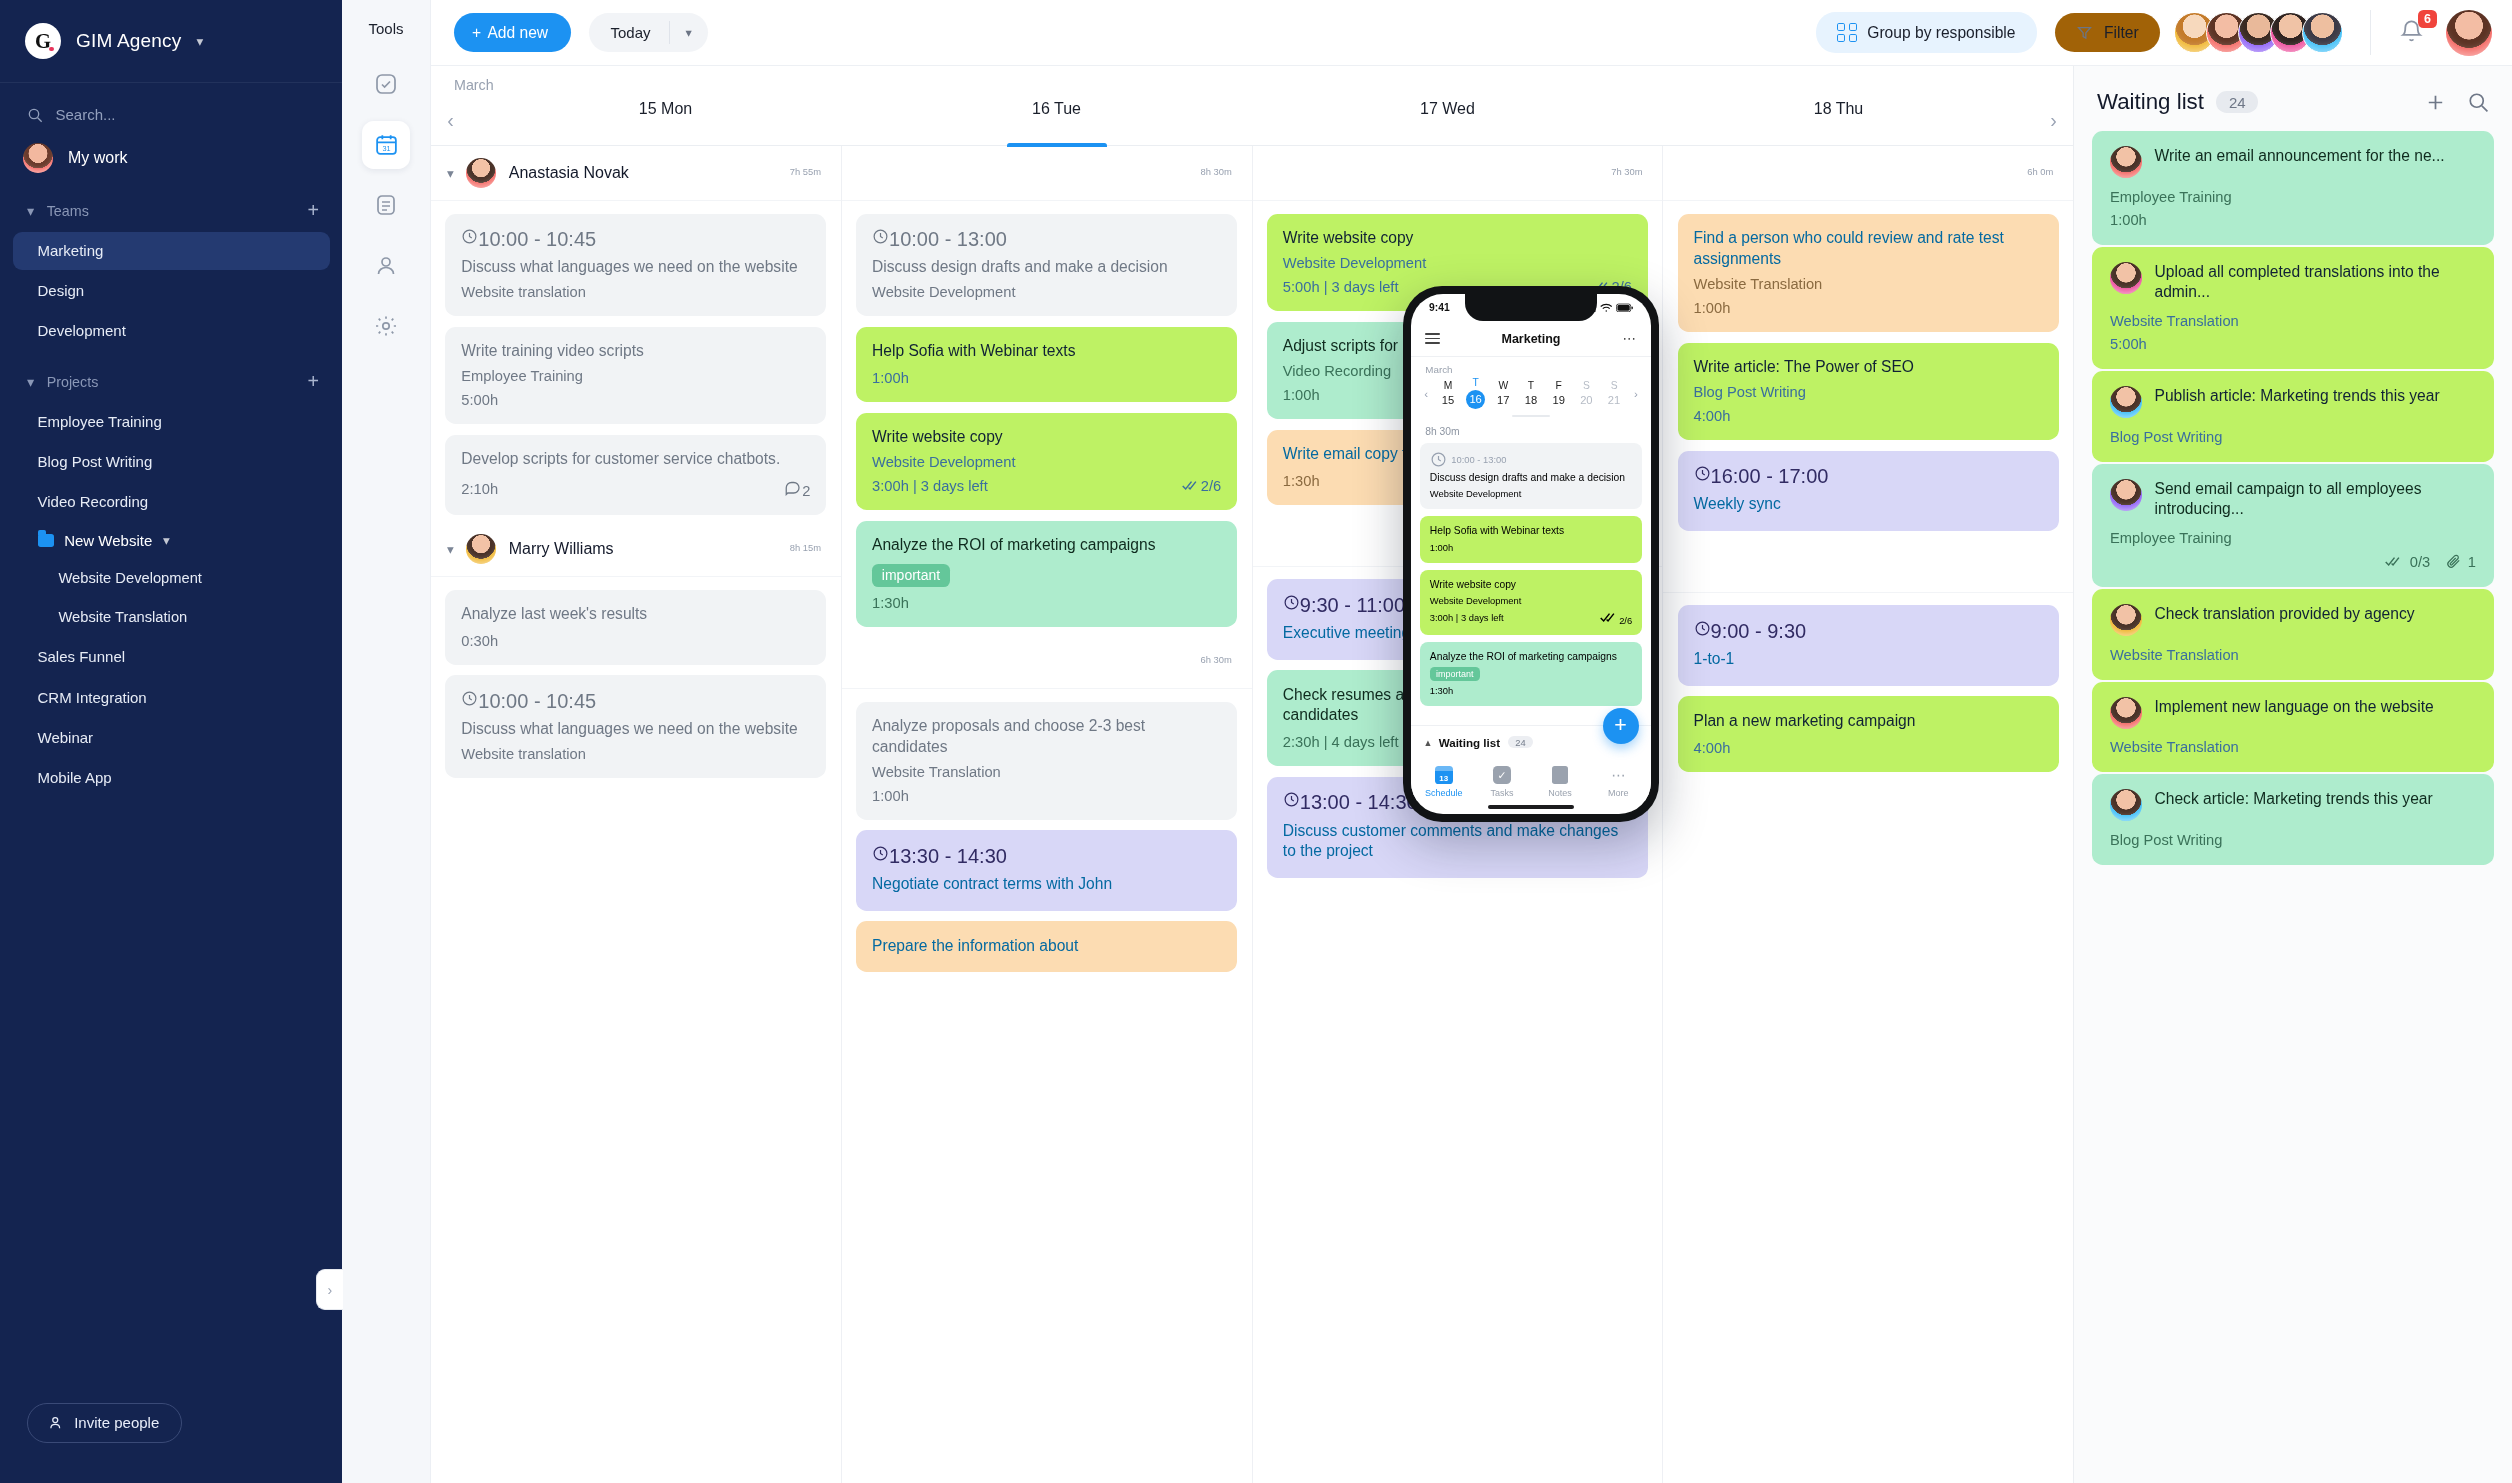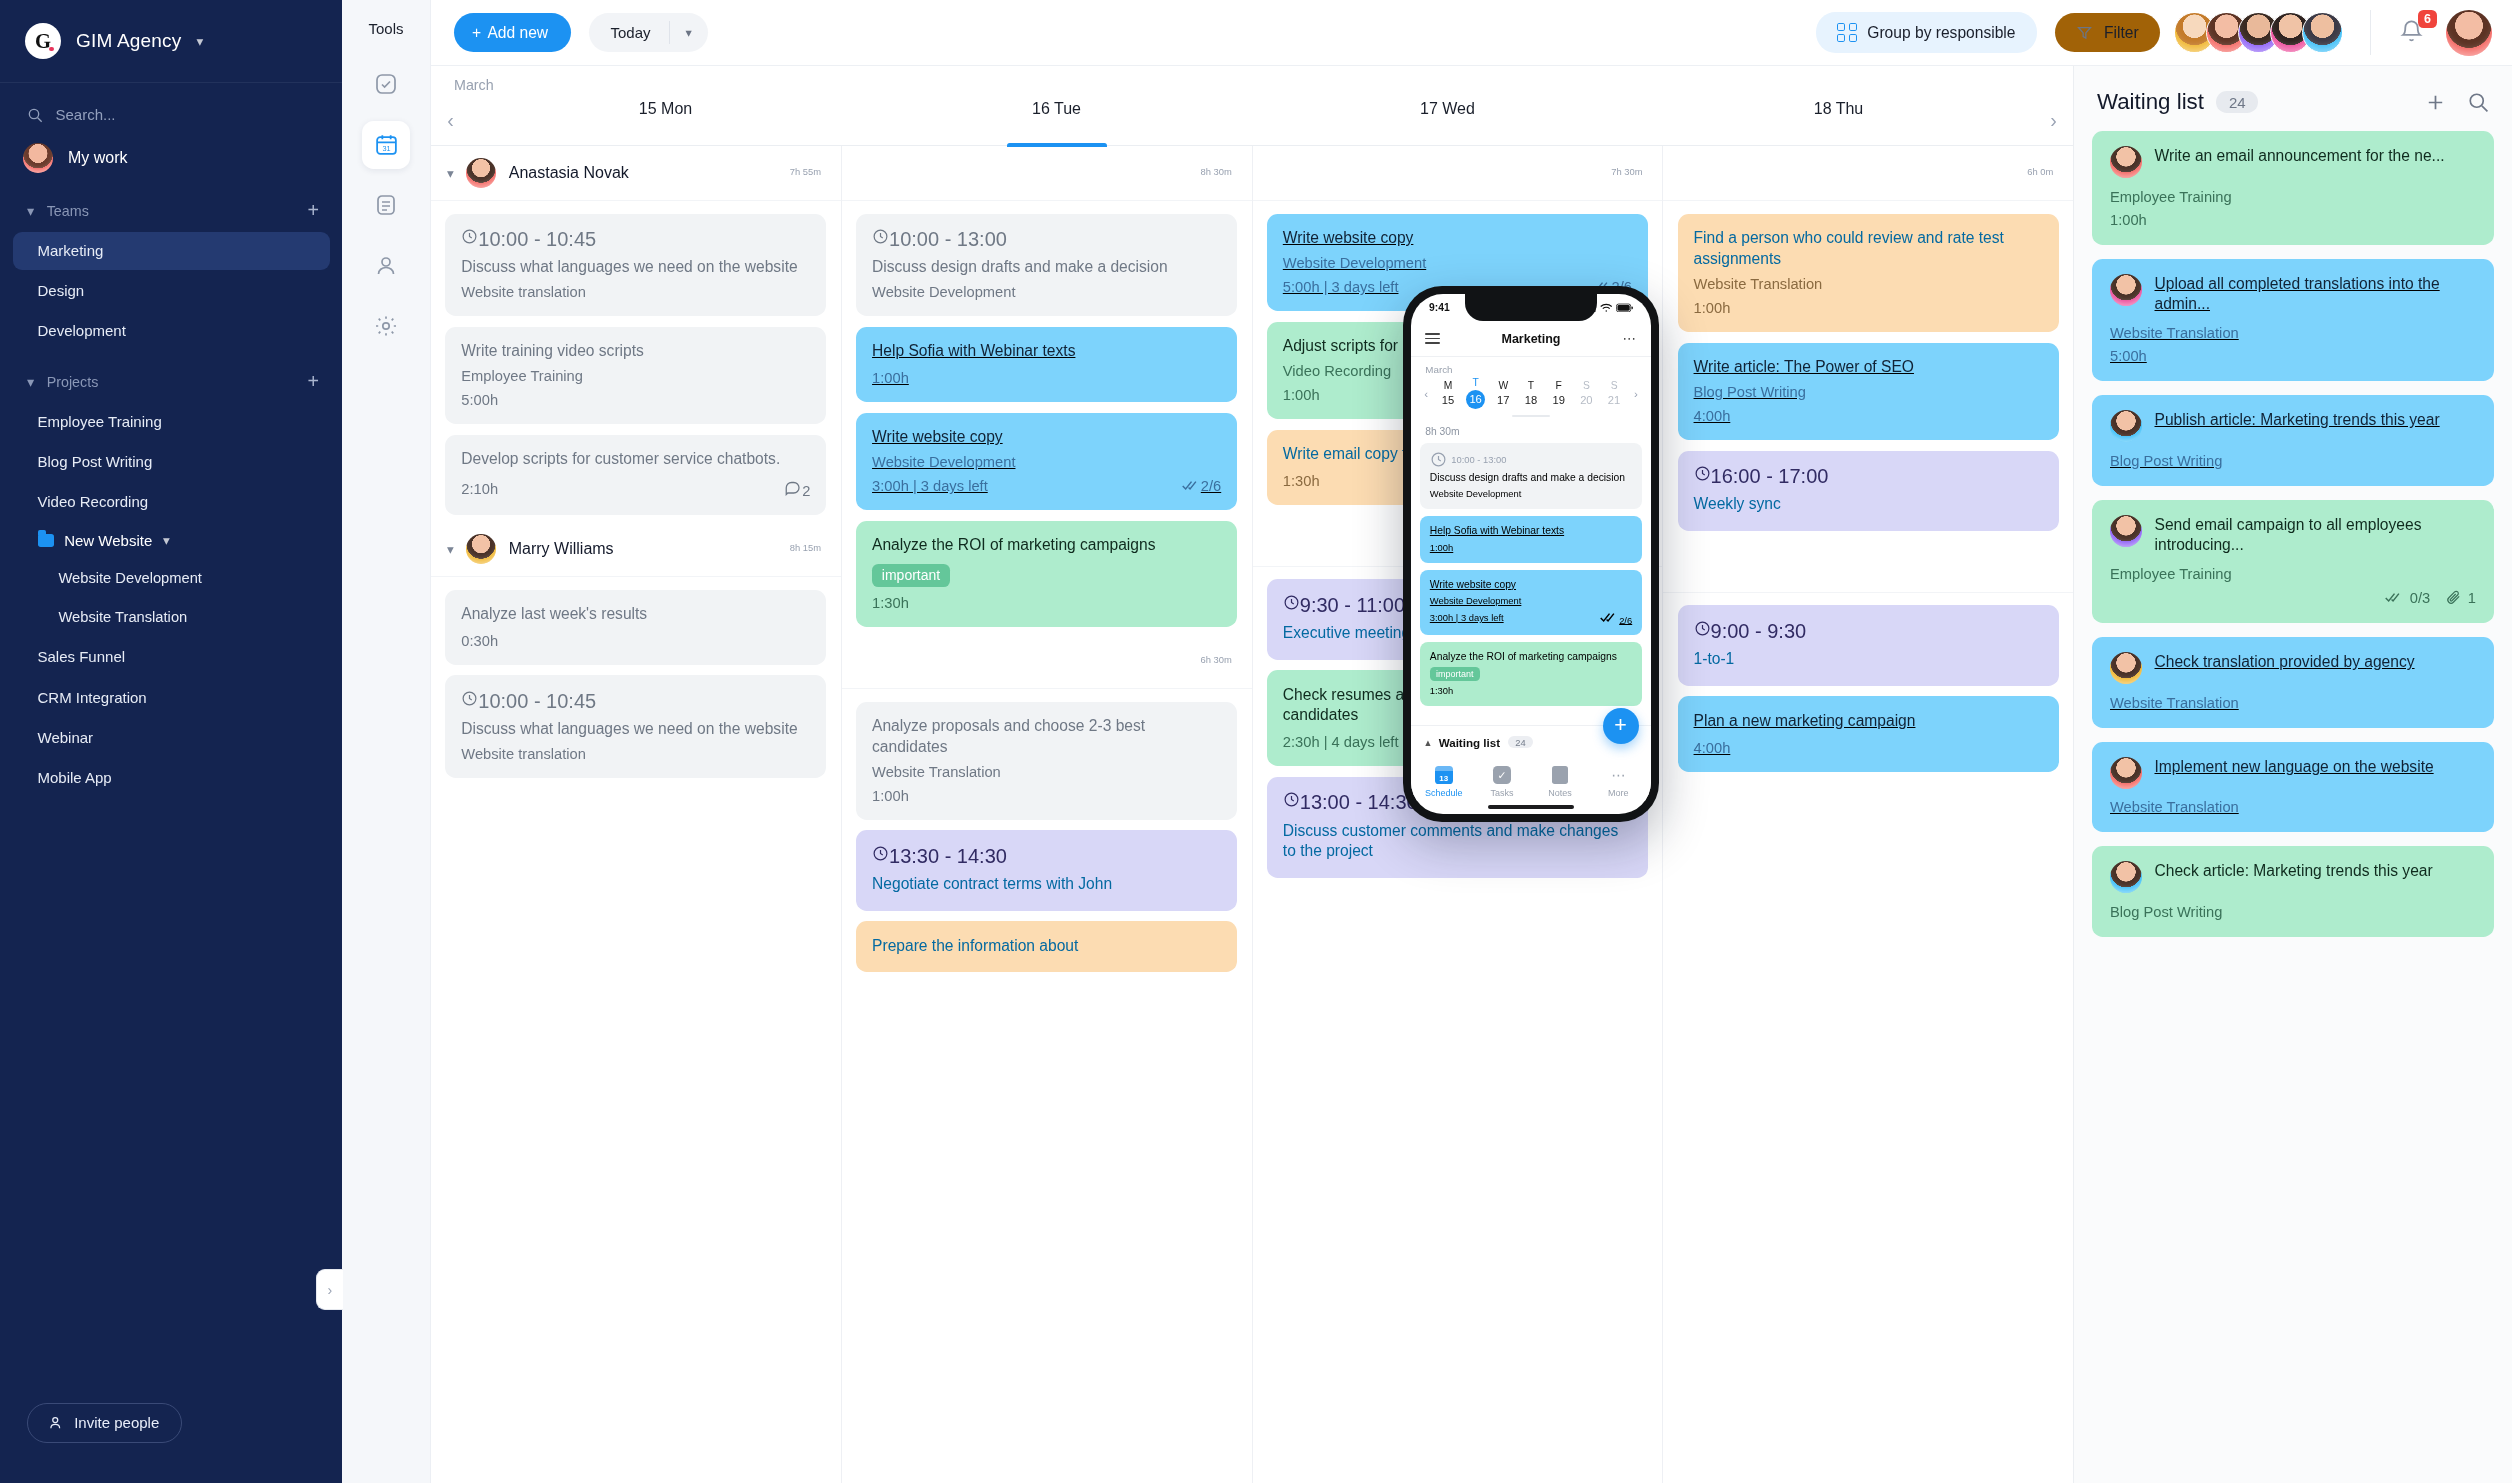--- a/index.html
+++ b/index.html
@@ -193,21 +193,21 @@
     align-items: center; gap: 9px;
   }
   .card .meta .right { margin-left: auto; display: flex; align-items: center; gap: 6.3px; }
   .tag {
     display: inline-block; border-radius: 6.3px; padding: 3.6px 9.8px;
     font-size: 14px; color: #fff; margin-top: 8px;
   }
   
   .c-grey  { background: #f1f3f5; }
   .c-grey .time, .c-grey .title, .c-grey .proj, .c-grey .meta { color: #6f7885; }
-  .c-blue  { background: #7dd3fc; text-decoration: underline; } .c-blue .title { color: #102235; font-weight: 500; }
+  .c-blue  { background: #bef264; } .c-blue .title { color: #102235; font-weight: 500; }
   .c-blue .proj, .c-blue .meta { color: #3a6f9e; }
   .c-green { background: #aeeccd; } .c-green .title { color: #0f2b1e; font-weight: 500; }
   .c-green .proj, .c-green .meta { color: #3a7259; }
   .c-green .tag { background: #64c79a; }
   .c-orange{ background: #fcdcb2; }
   .c-orange .title { color: #0369a1; font-weight: 500; }
   .c-orange .proj, .c-orange .meta { color: #8a6a40; }
   .c-purple{ background: #d8d7f7; }
   .c-purple .time { color: #312b63; } .c-purple .title { color: #0369a1; font-weight: 500; }
 
@@ -219,21 +219,21 @@
   .w-head {
     display: flex; align-items: center; gap: 12.5px;
     padding: 23px 23px 16px 23px;
   }
   .w-title { font-size: 22.3px; color: #13192a; }
   .w-count {
     background: #e7eaef; color: #6e7787; border-radius: 10.7px;
     padding: 2.7px 12.5px; font-size: 15px;
   }
   .w-acts { margin-left: auto; display: flex; gap: 19.7px; color: #6e7787; }
-  .w-cards { padding: 0 18px; display: flex; flex-direction: column; gap: 14px; overflow: hidden; }
+  .w-cards { padding: 0 18px; display: flex; flex-direction: column; gap: 2px; overflow: hidden; }
   .w-card { border-radius: 10.7px; padding: 15px 18px 17px 18px; }
   .w-top { display: flex; gap: 12.5px; align-items: flex-start; }
   .w-av { width: 32px; height: 32px; border-radius: 50%; flex: 0 0 32px;
           box-shadow: inset 0 -6.3px 6.3px -3.6px rgba(255,255,255,.5); }
   .w-name { font-size: 15.6px; line-height: 1.3; }
   .w-proj { font-size: 14.7px; margin-top: 10.7px; }
   .w-meta { font-size: 14.7px; margin-top: 7.1px; display: flex; align-items: center; gap: 14.3px; }
   .w-meta .right { margin-left: auto; display: flex; align-items: center; gap: 14.3px; }
 
   

